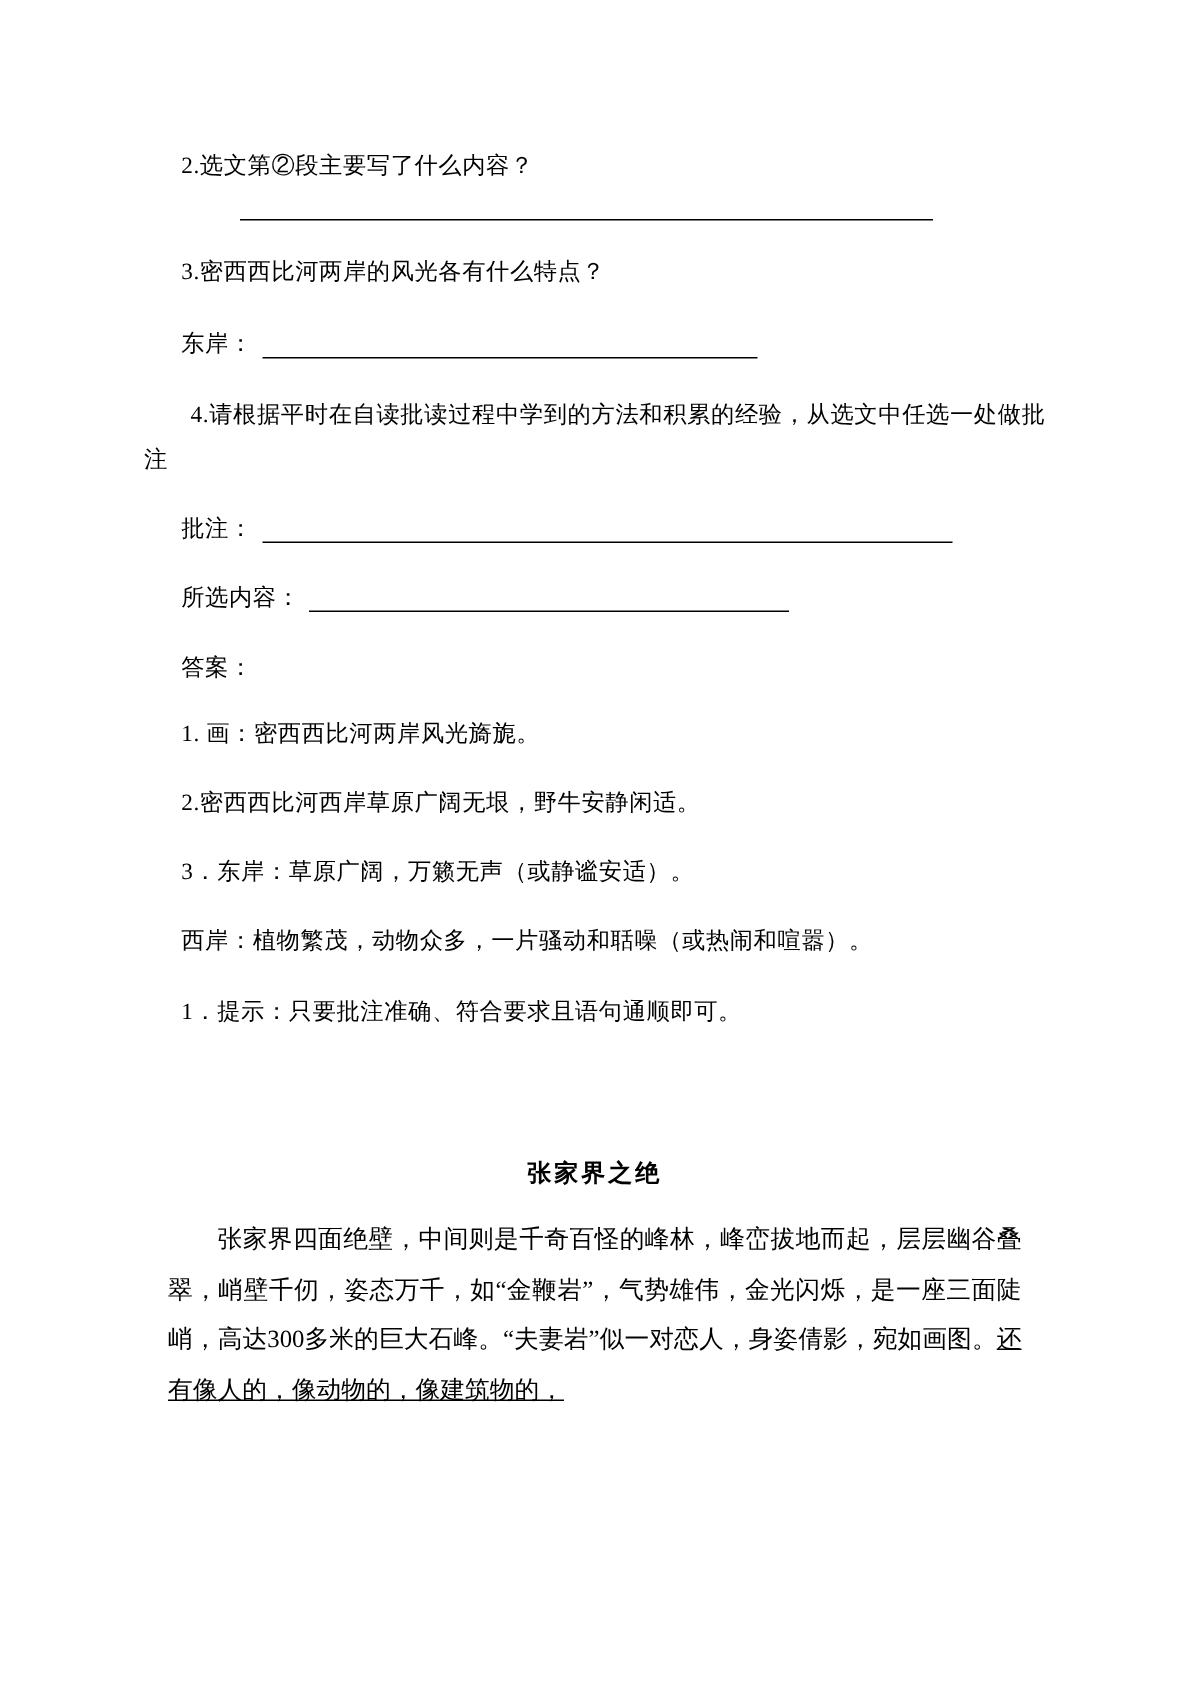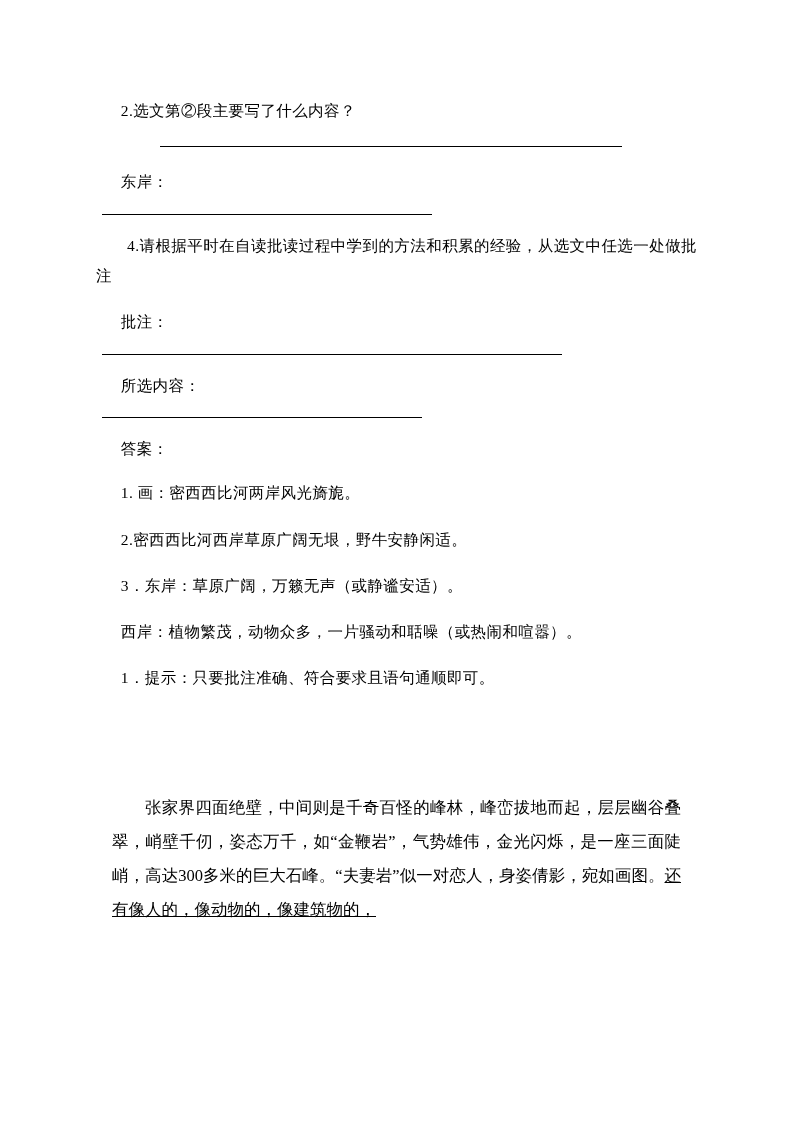--- a/index.html
+++ b/index.html
@@ -27,24 +27,23 @@
     font-size: 15.5px;
     line-height: 1.95;
     letter-spacing: 0.4px;
   }
   .q-line {
     margin: 0 0 18px 0;
     text-indent: 1.6em;
   }
   .rule-row {
     display: flex;
-    align-items: flex-start;
+    align-items: center;
     margin: 0 0 16px 0;
     text-indent: 0;
-    flex-direction: column;
   }
   .rule-row .lbl {
     white-space: nowrap;
     padding-left: 1.6em;
   }
   .rule {
     border-bottom: 1px solid #000;
     height: 1.05em;
     margin-left: 6px;
   }
@@ -96,20 +95,21 @@
 <body>
 
 <div class="page">
 
   <div class="blk">
 
     <p class="q-line">2.选文第②段主要写了什么内容？</p>
 
     <div class="standalone-rule"></div>
 
+    <p class="q-line">3.密西西比河两岸的风光各有什么特点？</p>
 
     <div class="rule-row">
       <span class="lbl">东岸：</span>
       <span class="rule w330"></span>
     </div>
 
 
     <p class="para">4.请根据平时在自读批读过程中学到的方法和积累的经验，从选文中任选一处做批注</p>
 
     <div class="rule-row">
@@ -128,16 +128,17 @@
     <p class="ans-item">2.密西西比河西岸草原广阔无垠，野牛安静闲适。</p>
     <p class="ans-item">3．东岸：草原广阔，万籁无声（或静谧安适）。</p>
     <p class="ans-item">西岸：植物繁茂，动物众多，一片骚动和聒噪（或热闹和喧嚣）。</p>
     <p class="ans-item">1．提示：只要批注准确、符合要求且语句通顺即可。</p>
 
   </div>
 
   <div class="gap"></div>
 
   <div>
+    <h2 class="doc-title">张家界之绝</h2>
     <p class="body-para"><span>张家界四面绝壁，中间则是千奇百怪的峰林，峰峦拔地而起，层层幽谷叠翠，峭壁千仞，姿态万千，如“金鞭岩”，气势雄伟，金光闪烁，是一座三面陡峭，高达300多米的巨大石峰。“夫妻岩”似一对恋人，身姿倩影，宛如画图。</span><span class="u">还有像人的，像动物的，像建筑物的，</span></p>
   </div>
 
 </div>
 
 </body></html>

